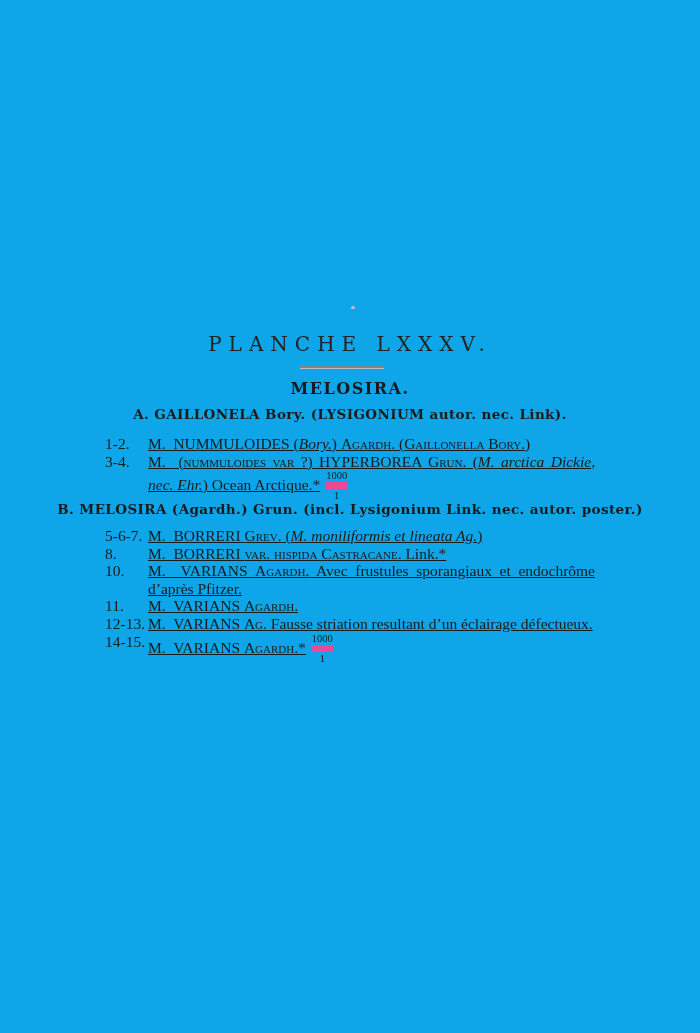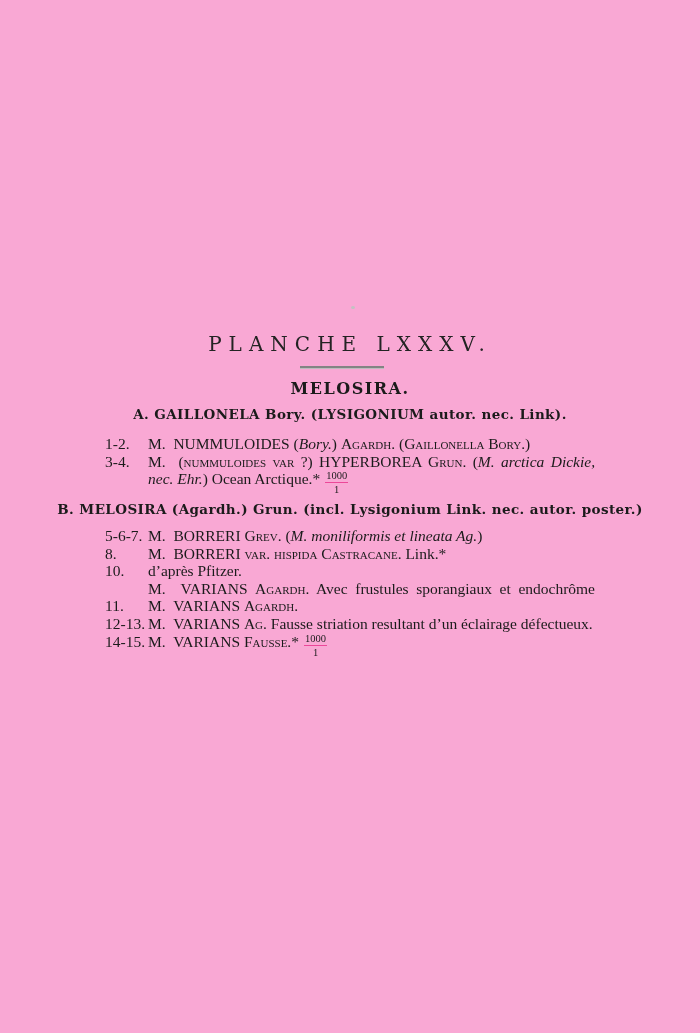--- a/index.html
+++ b/index.html
@@ -54,52 +54,52 @@
   #entries-b { top: 527px; }
   .entry {
     display: flex;
     font-size: 15.5px;
     line-height: 17.6px;
   }
   .entry .num {
     flex: 0 0 43px;
   }
   .entry .body {
-    flex: 1 1 auto; min-width: 0;
+    flex: 1 1 auto; min-width: 0; text-decoration: underline;
   }
   .line { white-space: nowrap; }
   .line.just {
     white-space: normal;
     text-align: justify;
     text-align-last: justify;
   }
   .it { font-style: italic; }
   .sc { font-variant: small-caps; }
   .frac {
     display: inline-block;
     vertical-align: -9px;
     text-align: center;
     font-size: 10.5px;
     line-height: 1.05;
     margin-left: 5px;
   }
-  .frac .fnum { display: block; border-bottom: 1px solid #ec4899; padding: 0 1px 1px; }
+  .frac .fnum { display: block; border-bottom: 7px solid #ec4899; padding: 0 1px 1px; }
   .frac .fden { display: block; padding-top: 1px; }
   .footnote {
     position: absolute; top: 650px; left: 140px; width: 427px;
     font-size: 10px; line-height: 12.5px;
     font-family: "DejaVu Serif", serif;
     color: #2a2a2a;
   }
   .footnote .line { white-space: normal; }
 </style>
 </head>
 <body>
 
-<div class="page" style="background: #f9a8d4; color: rgb(27, 27, 27);">
+<div class="page" style="background: #0ea5e9; color: rgb(27, 27, 27);">
   <div class="speck"></div>
   <div class="plate-title">PLANCHE LXXXV.</div>
   <div class="title-rule"></div>
   <div class="genus-heading">MELOSIRA.</div>
   <div class="section-heading" id="section-a">A. GAILLONELA Bory. (LYSIGONIUM autor. nec. Link).</div>
   <div class="entries" id="entries-a">
       <div class="entry">
         <span class="num">1-2.</span>
         <div class="body">
           <div class="line"><span>M.&nbsp; NUMMULOIDES (</span><span class="it">Bory.</span><span>) </span><span class="sc">Agardh.</span><span> (</span><span class="sc">Gaillonella Bory.</span><span>)</span></div>
@@ -123,38 +123,38 @@
       </div>
       <div class="entry">
         <span class="num">8.</span>
         <div class="body">
           <div class="line"><span>M.&nbsp; BORRERI </span><span class="sc">var. hispida Castracane.</span><span> Link.*</span></div>
         </div>
       </div>
       <div class="entry">
         <span class="num">10.</span>
         <div class="body">
+          <div class="line just"><span>M.&nbsp; VARIANS </span><span class="sc">Agardh.</span><span> Avec frustules sporangiaux et endochrôme</span></div>
           <div class="line"><span>d’après Pfitzer.</span></div>
-          <div class="line just"><span>M.&nbsp; VARIANS </span><span class="sc">Agardh.</span><span> Avec frustules sporangiaux et endochrôme</span></div>
         </div>
       </div>
       <div class="entry">
         <span class="num">11.</span>
         <div class="body">
           <div class="line"><span>M.&nbsp; VARIANS </span><span class="sc">Agardh.</span></div>
         </div>
       </div>
       <div class="entry">
         <span class="num">12-13.</span>
         <div class="body">
           <div class="line"><span>M.&nbsp; VARIANS </span><span class="sc">Ag.</span><span> Fausse striation resultant d’un éclairage défectueux.</span></div>
         </div>
       </div>
       <div class="entry">
         <span class="num">14-15.</span>
         <div class="body">
-          <div class="line"><span>M.&nbsp; VARIANS </span><span class="sc">Fausse.*</span><span class="frac"><span class="fnum">1000</span><span class="fden">1</span></span></div>
+          <div class="line"><span>M.&nbsp; VARIANS </span><span class="sc">Agardh.*</span><span class="frac"><span class="fnum">1000</span><span class="fden">1</span></span></div>
         </div>
       </div>
     </div>
   <div class="footnote" id="footnote">
     </div>
 </div>
 
 </body></html>

